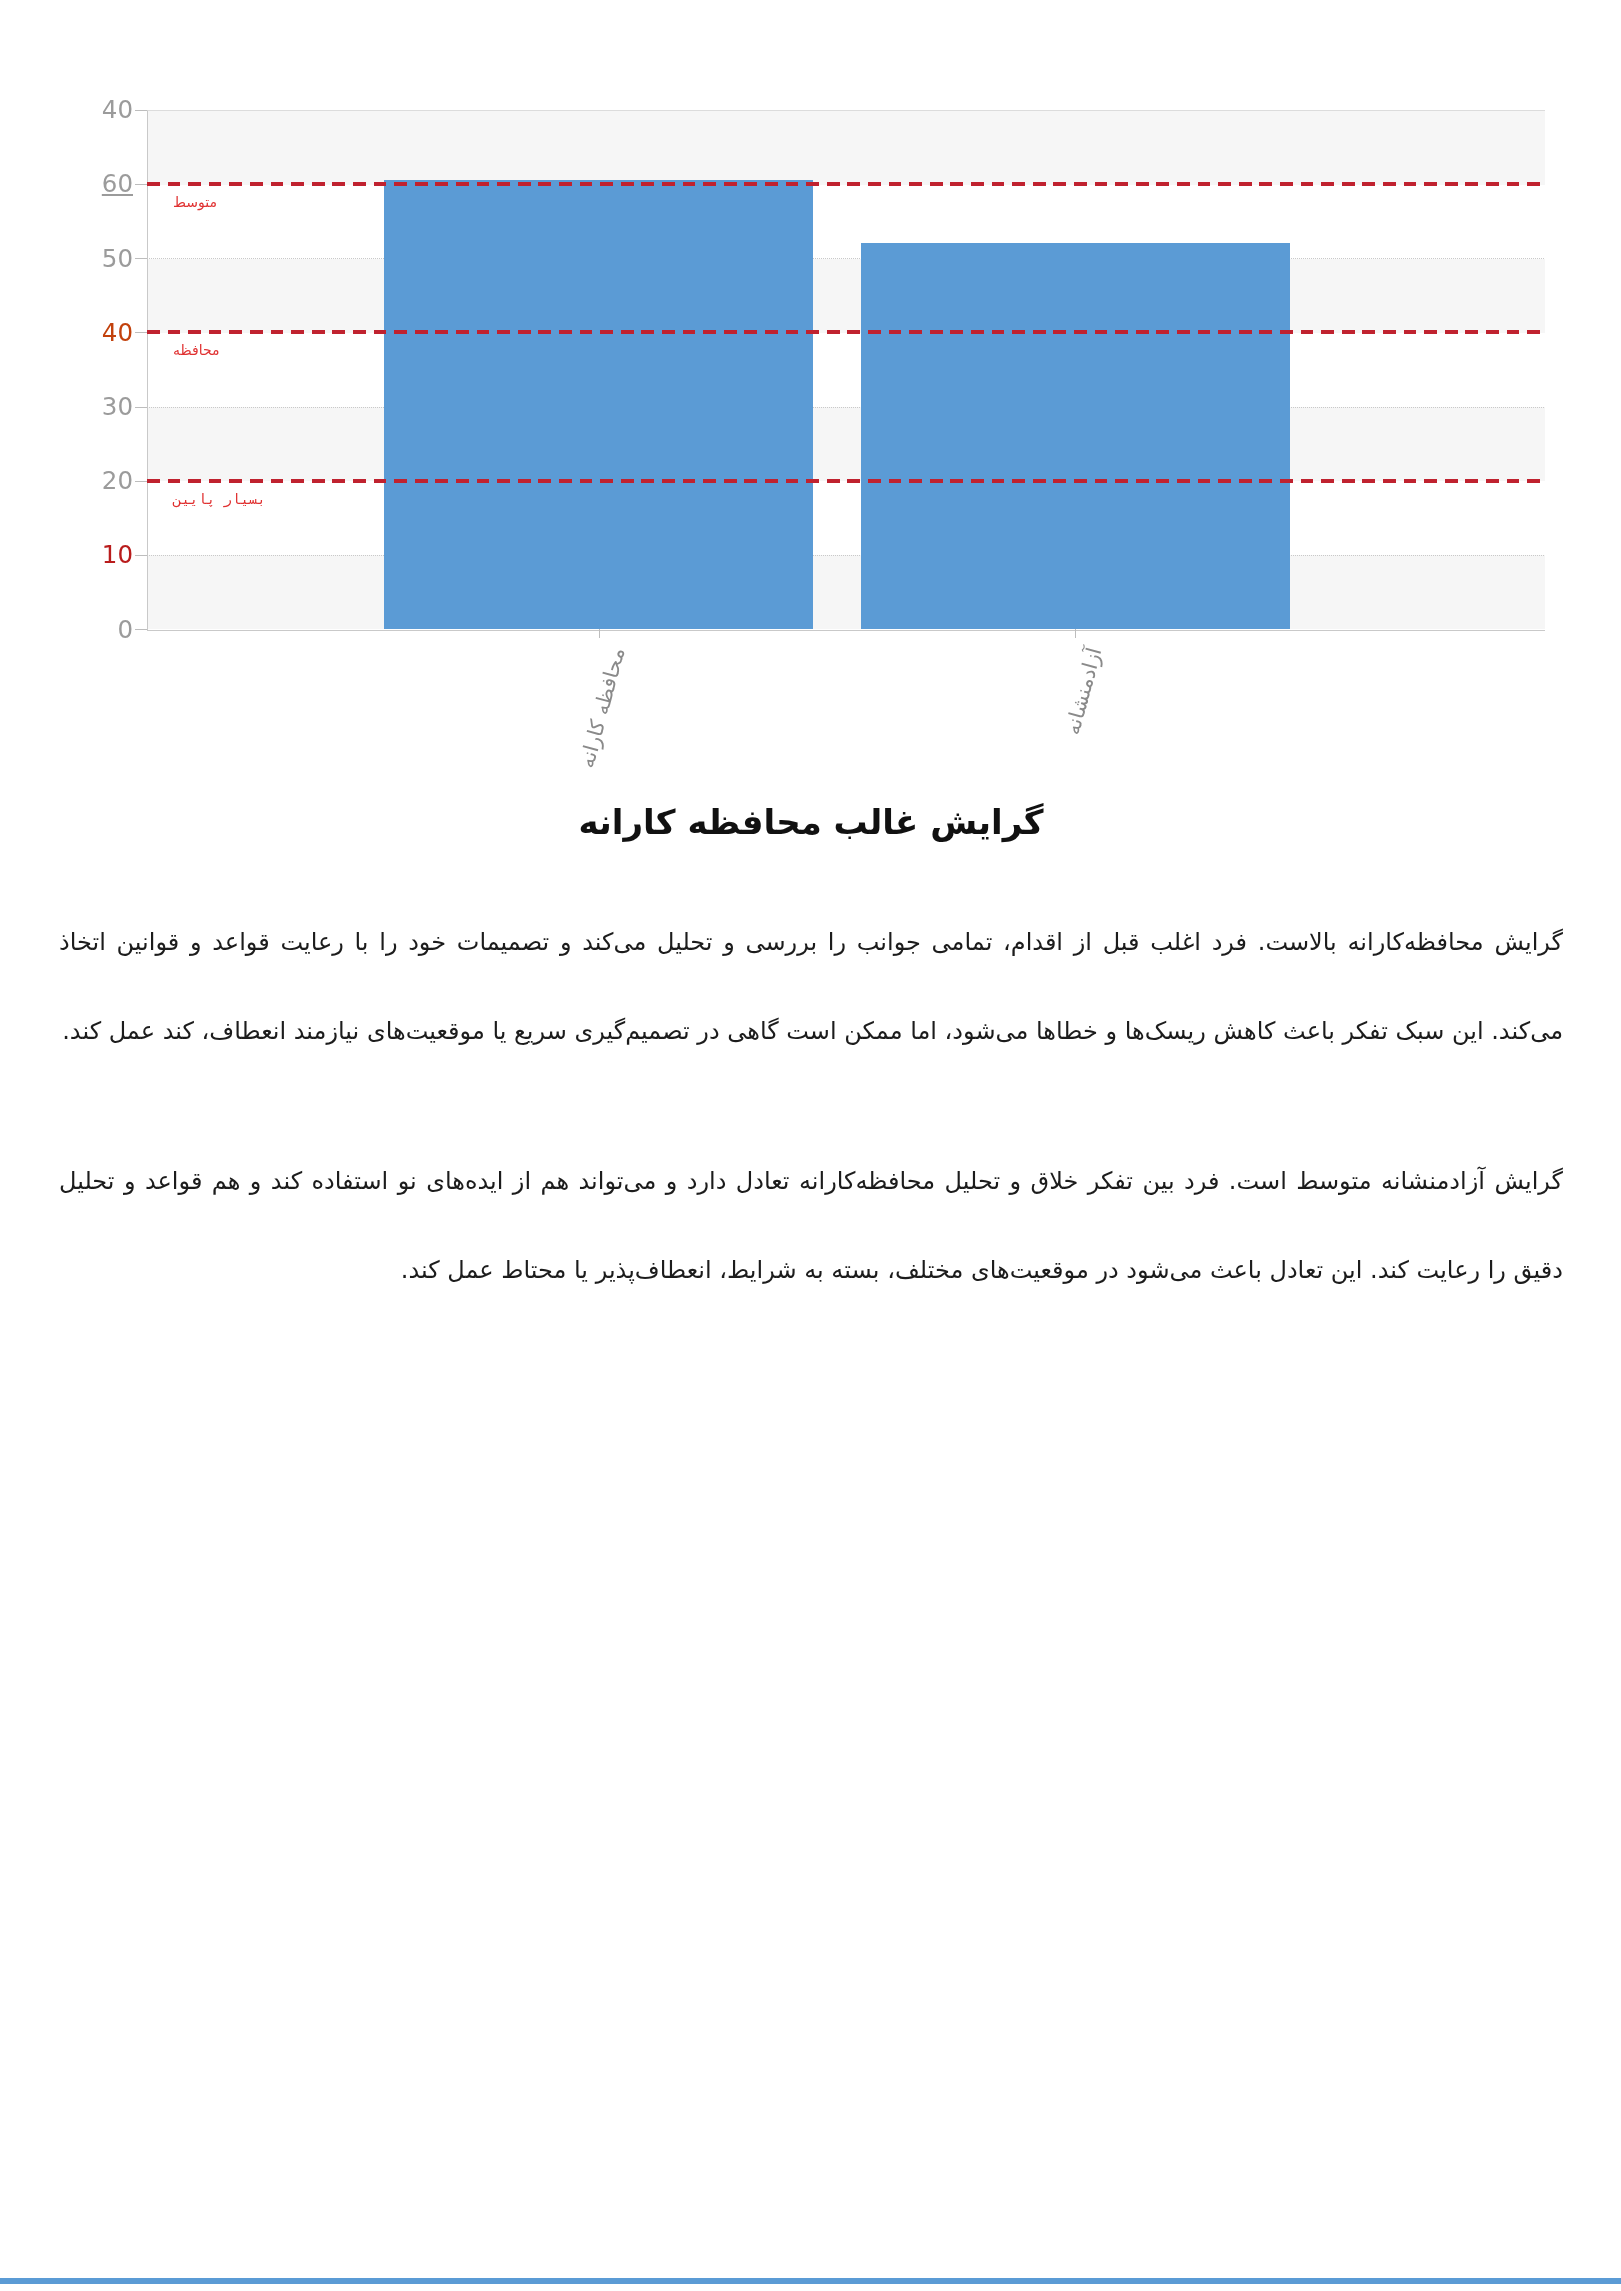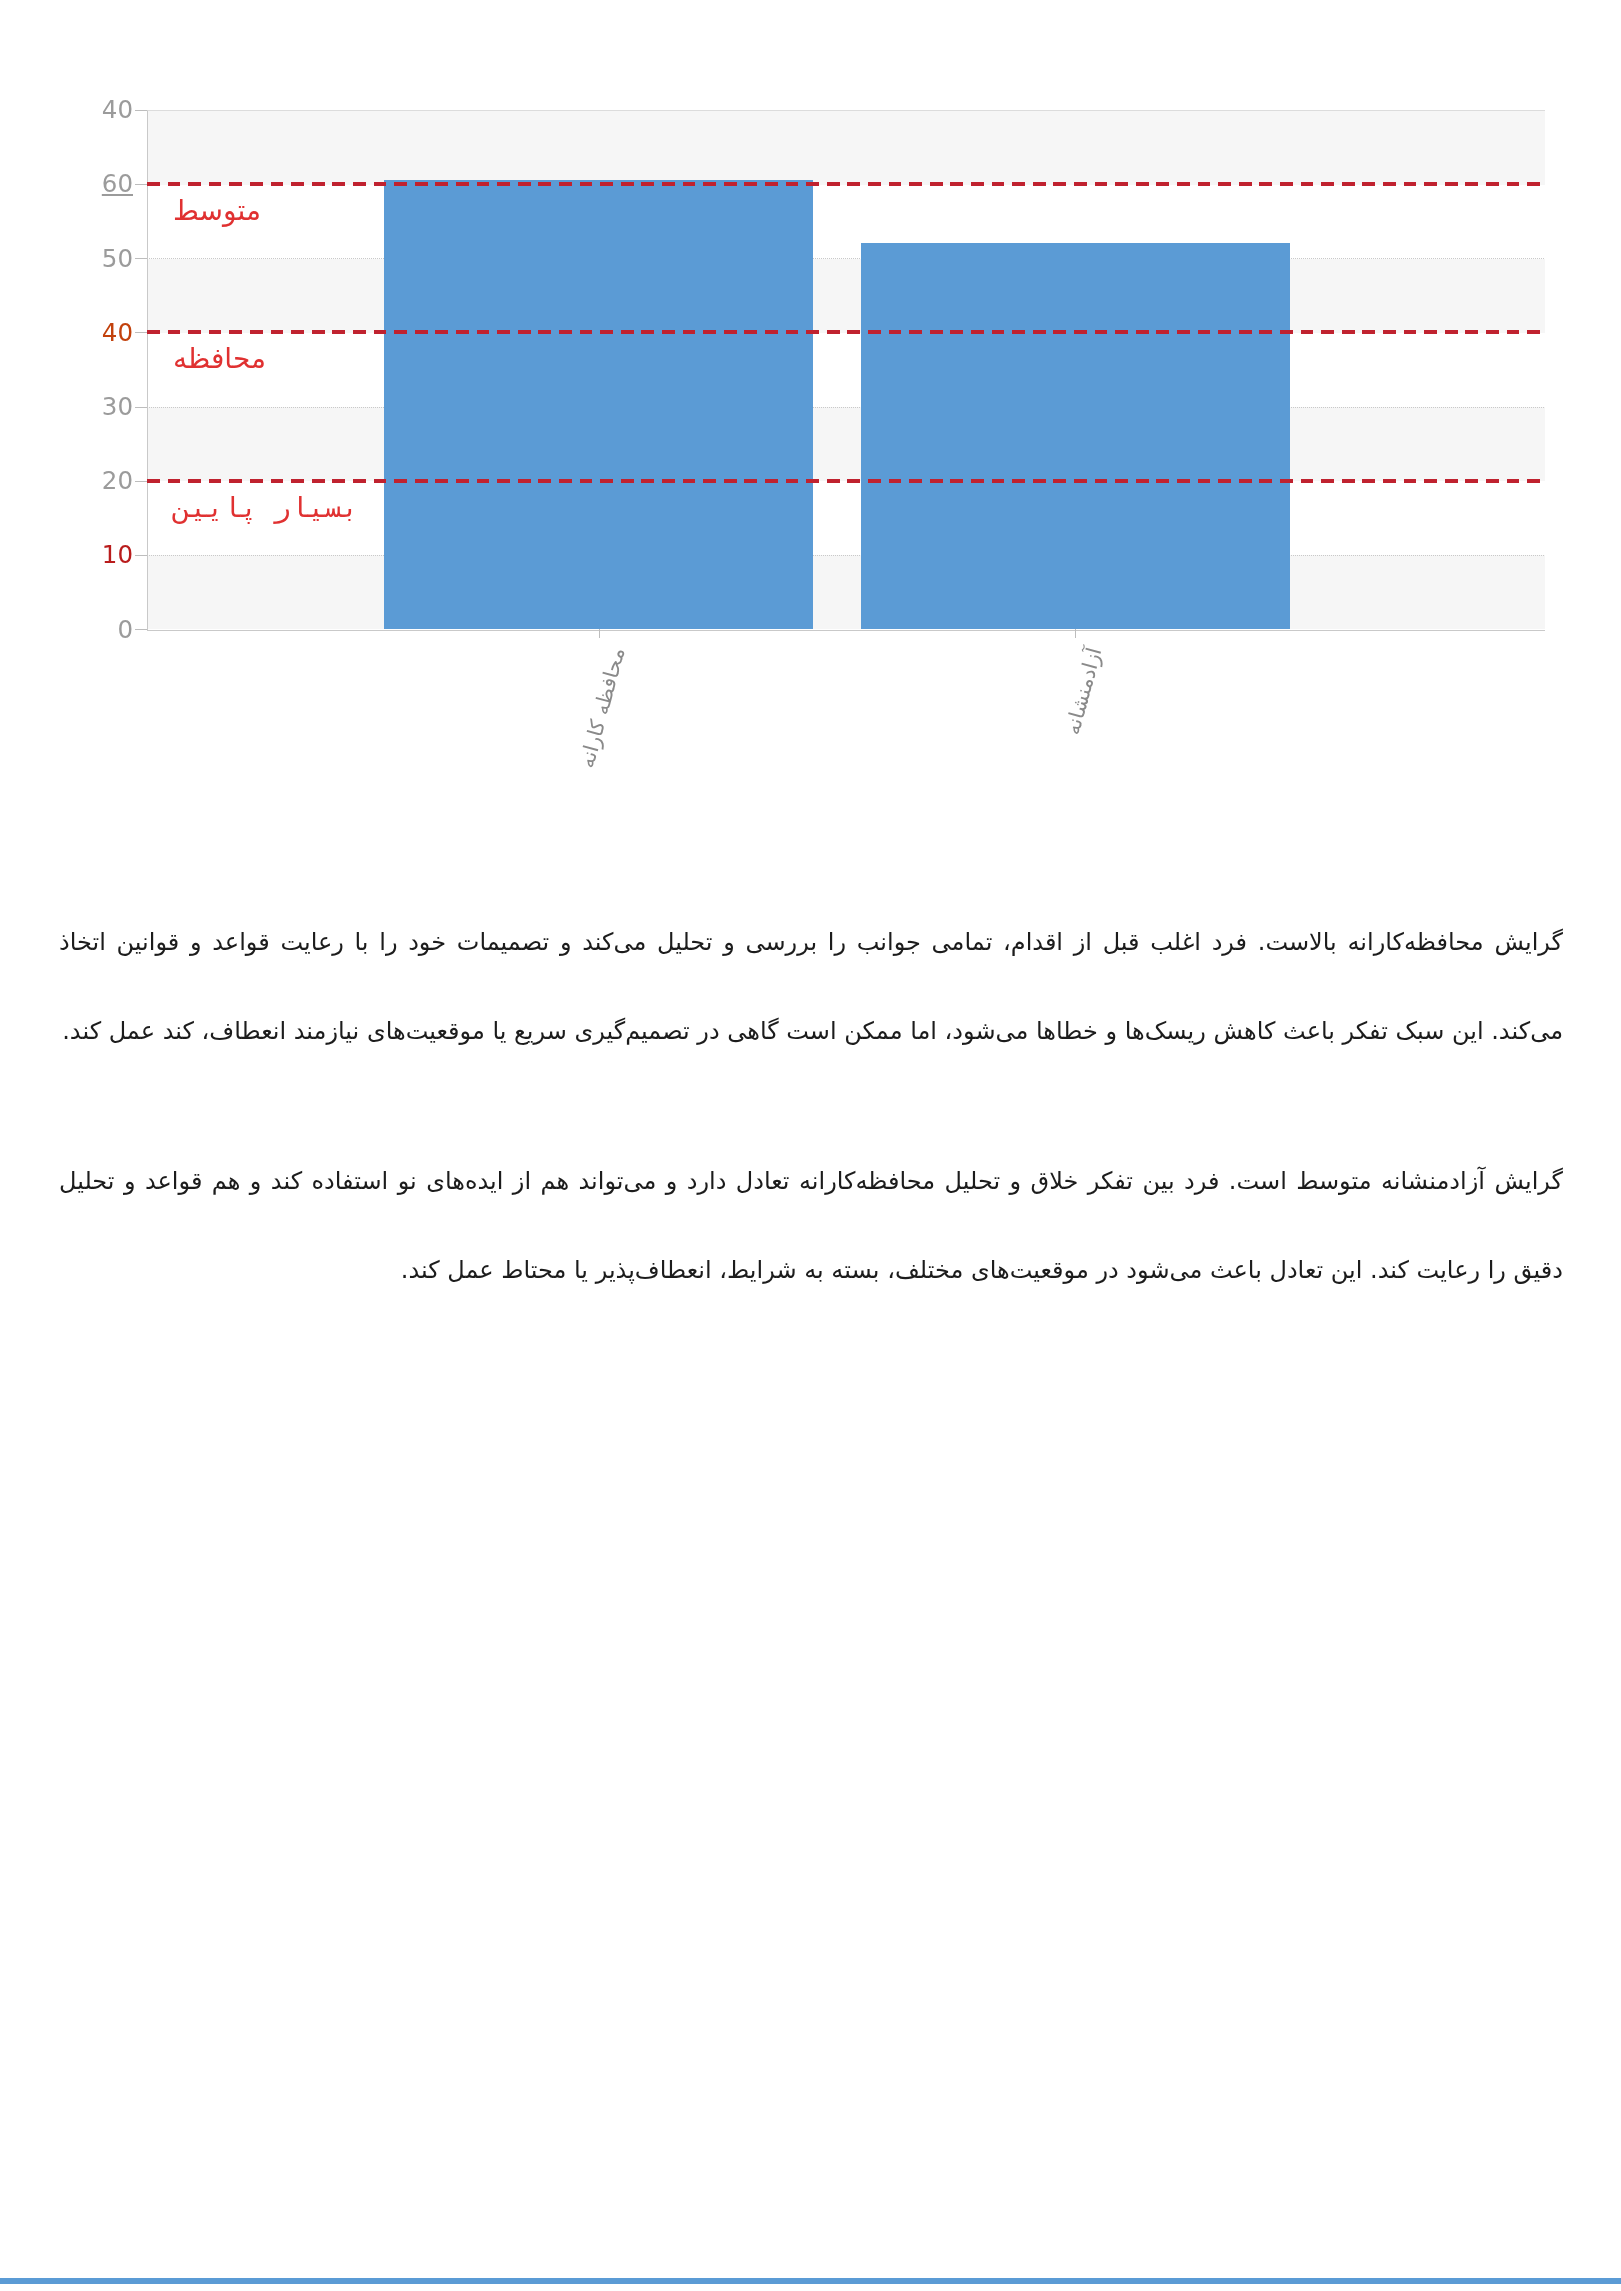--- a/index.html
+++ b/index.html
@@ -10,21 +10,21 @@
   .chart{position:absolute;left:0;top:0;width:1621px;height:804px;}
   .plot{position:absolute;left:147px;top:110px;width:1397px;height:519px;
         background:repeating-linear-gradient(to bottom,#f6f6f6 0px,#f6f6f6 74px,#ffffff 74px,#ffffff 148px);
         border-left:1px solid #c9c9c9;border-top:1px solid #dcdcdc;border-bottom:1px solid #c9c9c9;}
   .ylab{position:absolute;width:94px;height:31px;line-height:31px;text-align:right;
         font-size:24.5px;color:#9b9b9b;}
   .ytick{position:absolute;width:11.8px;height:1px;background:#bdbdbd;}
   .grid{position:absolute;height:0;border-top:1px dotted #c9c9c9;}
   .bar{position:absolute;}
   .refline{position:absolute;height:3.9px;}
-  .reflab{position:absolute;font-size:28px;}
+  .reflab{position:absolute;font-size:14px;}
   .xtick{position:absolute;width:1px;height:8.8px;background:#bdbdbd;}
   .xlabwrap{position:absolute;width:0;height:0;}
   .xlabwrap span{position:absolute;right:-7.8px;top:0;display:block;white-space:nowrap;
         font-size:20.6px;color:#8a8a8a;transform-origin:100% 0;transform:rotate(-75deg);}
 
   
   .title{position:absolute;left:59px;width:1504px;top:802px;margin:0;text-align:center;
          font-size:34px;font-weight:bold;color:#111111;}
   .para{position:absolute;left:59px;width:1504px;margin:0;font-size:24px;line-height:89px;
         color:#1c1c1c;text-align:justify;text-align-last:right;}
@@ -71,20 +71,21 @@
       <div class="xtick" style="left: 599px; top: 629px;"></div>
       <div class="xlabwrap" style="left: 599px; top: 645px;">
         <span dir="rtl" style="color: rgb(138, 138, 138);">محافظه کارانه</span>
       </div>
       <div class="xtick" style="left: 1075px; top: 629px;"></div>
       <div class="xlabwrap" style="left: 1075px; top: 645px;">
         <span dir="rtl" style="color: rgb(138, 138, 138);">آزادمنشانه</span>
       </div>
     </div>
 
+  <h1 class="title" dir="rtl">گرایش غالب محافظه کارانه</h1>
 
   <p class="para para-1" dir="rtl">گرایش محافظه‌کارانه بالاست. فرد اغلب قبل از اقدام، تمامی جوانب را بررسی و تحلیل می‌کند و تصمیمات خود را با رعایت قواعد و قوانین اتخاذ می‌کند. این سبک تفکر باعث کاهش ریسک‌ها و خطاها می‌شود، اما ممکن است گاهی در تصمیم‌گیری سریع یا موقعیت‌های نیازمند انعطاف، کند عمل کند.</p>
 
   <p class="para para-2" dir="rtl">گرایش آزادمنشانه متوسط است. فرد بین تفکر خلاق و تحلیل محافظه‌کارانه تعادل دارد و می‌تواند هم از ایده‌های نو استفاده کند و هم قواعد و تحلیل دقیق را رعایت کند. این تعادل باعث می‌شود در موقعیت‌های مختلف، بسته به شرایط، انعطاف‌پذیر یا محتاط عمل کند.</p>
 
   <div class="footer-rule" style="background: rgb(91, 155, 213);"></div>
 </div>
 
 
 </body></html>

